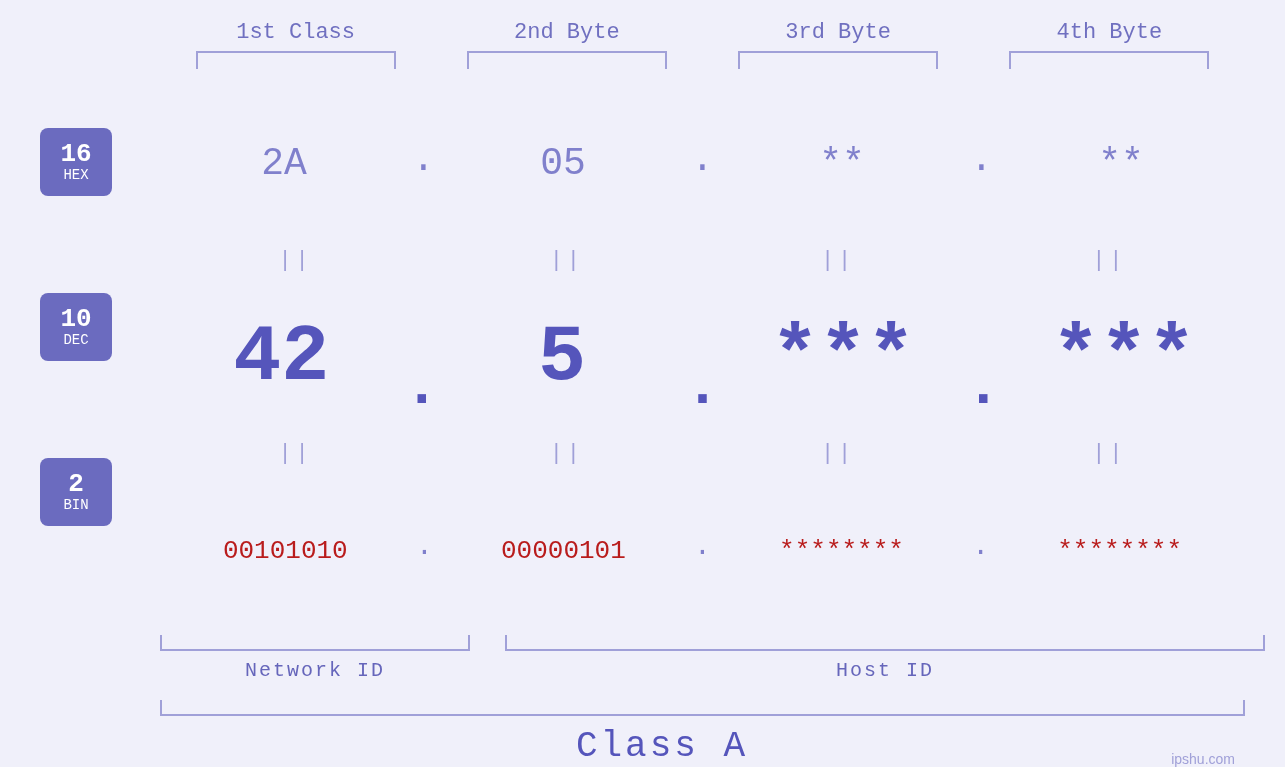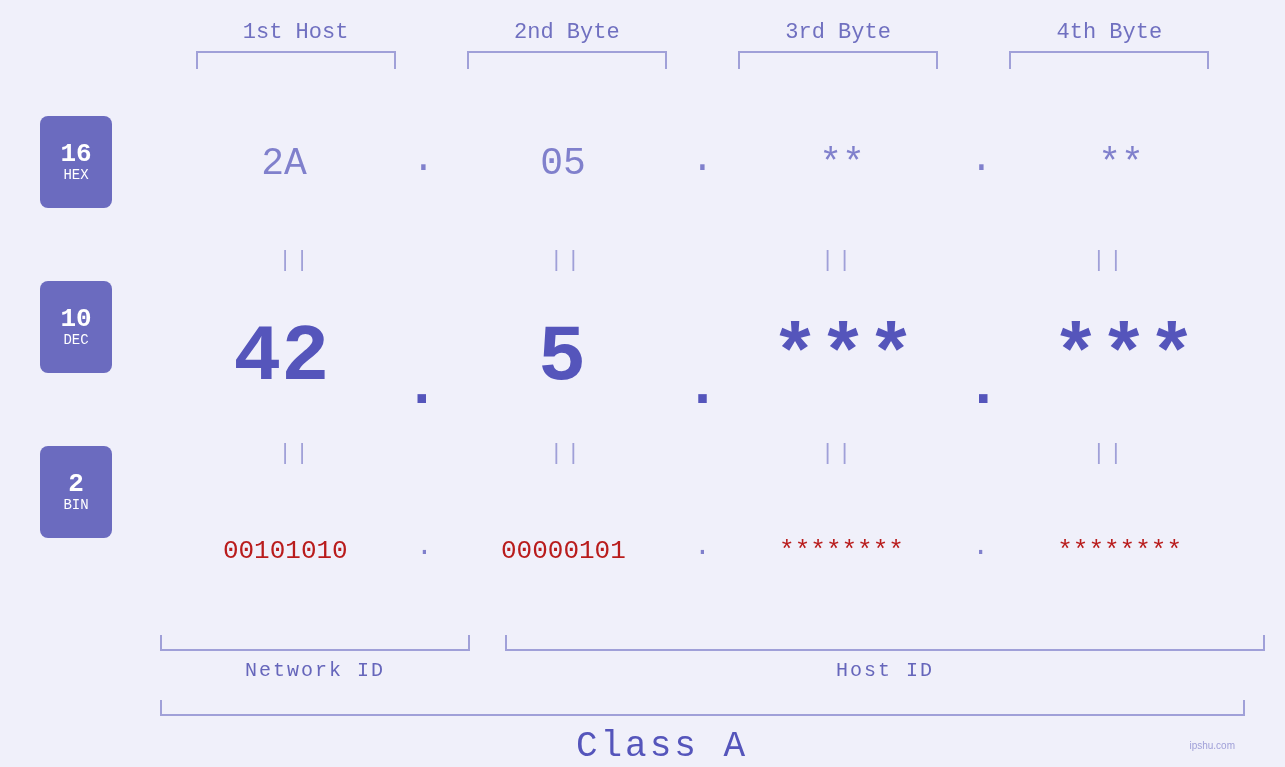--- a/index.html
+++ b/index.html
@@ -70,21 +70,21 @@
     .badges-col {
       display: flex;
       flex-direction: column;
       justify-content: space-around;
       width: 120px;
       padding-bottom: 60px;
     }
 
     .badge {
       width: 72px;
-      height: 92px;
+      height: 68px;
       background-color: #6b6bbf;
       border-radius: 8px;
       display: flex;
       flex-direction: column;
       align-items: center;
       justify-content: center;
       color: white;
     }
 
     .badge-num {
@@ -257,23 +257,23 @@
     .class-label {
       font-size: 36px;
       color: #5555bb;
       letter-spacing: 3px;
       margin-left: 39px;
     }
 
     .watermark {
       position: absolute;
       right: 50px;
-      bottom: 16px;
+      bottom: 0;
       color: #a0a0d8;
-      font-size: 10px;
+      font-size: 14px;
       font-family: Arial, sans-serif;
     }
 
     .sep-dot {
       display: flex;
       align-items: flex-end;
       padding-bottom: 8px;
     }
 
     .sep-dot-dec {
@@ -281,21 +281,21 @@
       align-items: center;
       padding-top: 30px;
     }
   </style>
 </head>
 <body>
 
 <div class="main-container">
 
   <div class="byte-headers">
-    <div class="byte-header">1st Host</div>
+    <div class="byte-header">1st Class</div>
     <div class="byte-header">2nd Byte</div>
     <div class="byte-header">3rd Byte</div>
     <div class="byte-header">4th Byte</div>
   </div>
 
   <div class="bracket-row">
     <div class="bracket"></div>
     <div class="bracket"></div>
     <div class="bracket"></div>
     <div class="bracket"></div>

